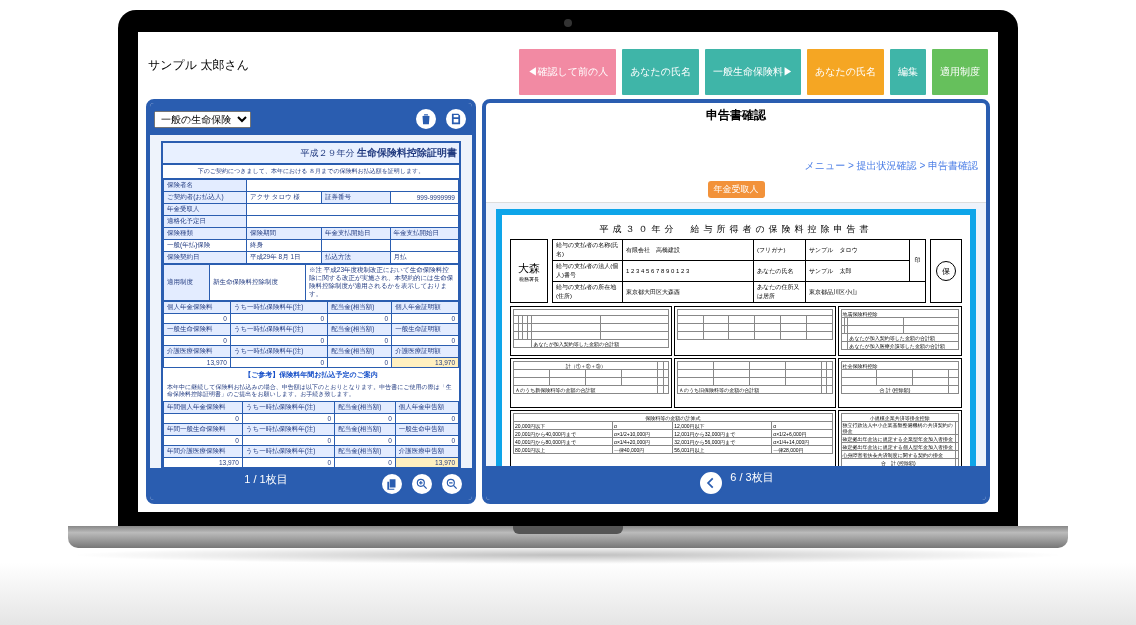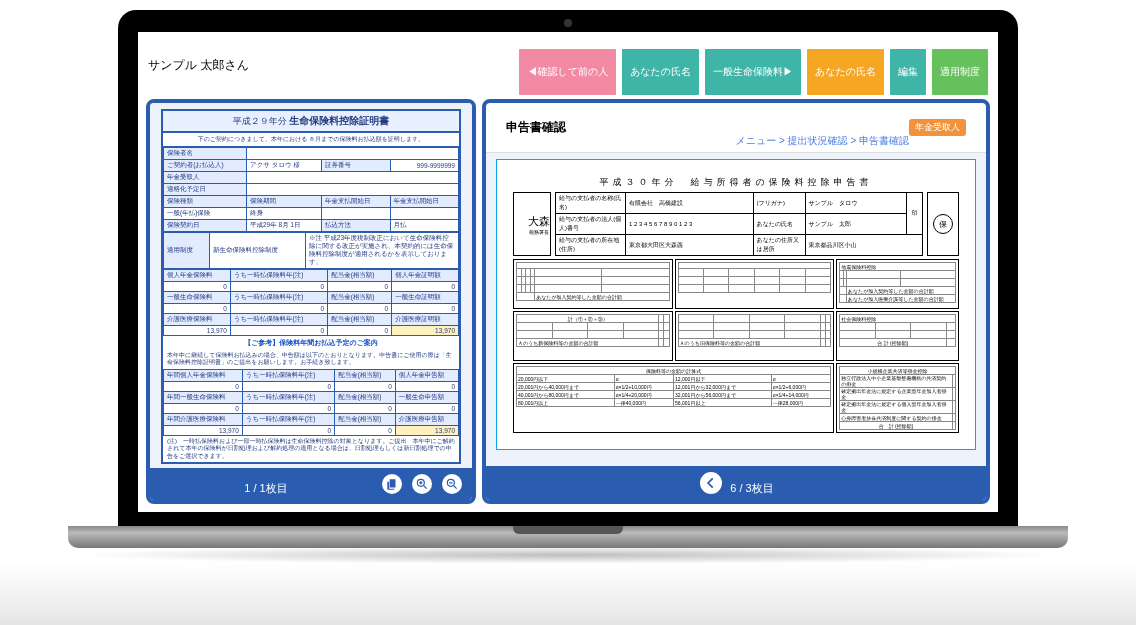--- a/index.html
+++ b/index.html
@@ -134,32 +134,34 @@
     display: flex;
     justify-content: center;
     align-items: flex-start;
     padding: 6px;
   }
 
   .left-footer, .right-footer {
     background: #2a5db0;
     color: #fff;
     display: flex;
-    align-items: flex-end;
+    align-items: flex-start;
     gap: 6px;
     padding: 4px 8px;
     min-height: 32px;
   }
   .page-count { flex: 1; text-align: center; font-size: 11px; }
 
   .right-header {
     display: flex;
     align-items: center;
-    padding: 4px 20px;
+    padding: 4px 8px;
+    gap: 8px;
     border-bottom: 1px solid #ddd;
+    flex-direction: column;
   }
   .right-title { font-size: 12px; font-weight: bold; }
   .breadcrumb { font-size: 10px; color: #4b7ee6; margin-left: auto; margin-top: 27px; }
   .btn-logout {
     background: #f2923a;
     color: #fff;
     font-size: 9px;
     padding: 2px 6px;
     border-radius: 3px;
     border: none;
@@ -172,21 +174,21 @@
     border: 2px solid #2a5db0;
     width: 300px;
     font-size: 7px;
     color: #223b80;
     display: flex;
     flex-direction: column;
   }
   .cert-title-row {
     background: #e8f0ff;
     border-bottom: 2px solid #2a5db0;
-    text-align: center;
+    text-align: right;
     padding: 3px 2px;
     font-size: 9px;
   }
   .cert-title-row b { font-size: 10px; }
   .cert-sub {
     text-align: center;
     font-size: 6px;
     padding: 2px 4px;
     border-bottom: 1px solid #2a5db0;
   }
@@ -218,43 +220,43 @@
     text-align: center;
     font-weight: bold;
     font-size: 7px;
     padding: 2px 0;
   }
   .r { text-align: right; }
 
   
   .decl-doc {
     background: #fff;
-    border: 1px solid #0ea5e9;
+    border: 6px solid #0ea5e9;
     width: 480px;
     font-size: 6px;
-    padding: 16px;
+    padding: 8px;
     color: #000;
   }
   .decl-title {
     text-align: center;
     font-size: 9px;
     letter-spacing: 4px;
     margin-bottom: 3px;
   }
   .decl-header {
     display: flex;
     gap: 4px;
     margin-bottom: 3px;
   }
   .decl-left-hdr {
     width: 38px;
     border: 1px solid #000;
     display: flex;
     align-items: center;
-    justify-content: flex-end;
+    justify-content: center;
     font-size: 12px;
     writing-mode: horizontal-tb;
   }
   .decl-mid-hdr { flex: 1; }
   .decl-mid-hdr table { width: 100%; border-collapse: collapse; }
   .decl-mid-hdr td { border: 1px solid #000; padding: 1px 3px; font-size: 6px; }
   .decl-seal {
     width: 32px;
     border: 1px solid #000;
     display: flex;
@@ -306,20 +308,36 @@
         <button class="btn btn-teal">あなたの氏名</button>
         <button class="btn btn-teal">一般生命保険料▶</button>
         <button class="btn btn-orange">あなたの氏名</button>
         <button class="btn btn-teal">編集</button>
         <button class="btn btn-green">適用制度</button>
       </div>
 
       <div class="panes">
 
         <div class="pane-left">
+          <div class="left-header">
+            <select>
+              <option>一般の生命保険</option>
+            </select>
+            <div class="spacer"></div>
+            <div class="circle-btn" title="delete">
+              <svg viewBox="0 0 24 24">
+                  <path fill="#2a5db0" d="M6 7h12l-1 14H7L6 7zm3-3h6l1 2H8l1-2z"></path>
+                </svg>
+            </div>
+            <div class="circle-btn" title="save">
+              <svg viewBox="0 0 24 24">
+                  <path fill="#2a5db0" d="M5 3h11l3 3v15H5V3zm3 2v4h8V5H8zm0 7v6h8v-6H8z"></path>
+                </svg>
+            </div>
+          </div>
 
           <div class="doc-viewport">
             <div class="cert-doc">
               <div class="cert-title-row">
                 <span>平成２９年分</span>&nbsp;<b>生命保険料控除証明書</b>
               </div>
               <div class="cert-sub">下のご契約につきまして、本年における  ８月までの保険料お払込額を証明します。</div>
 
               <table class="cert-table">
                 <tbody>

